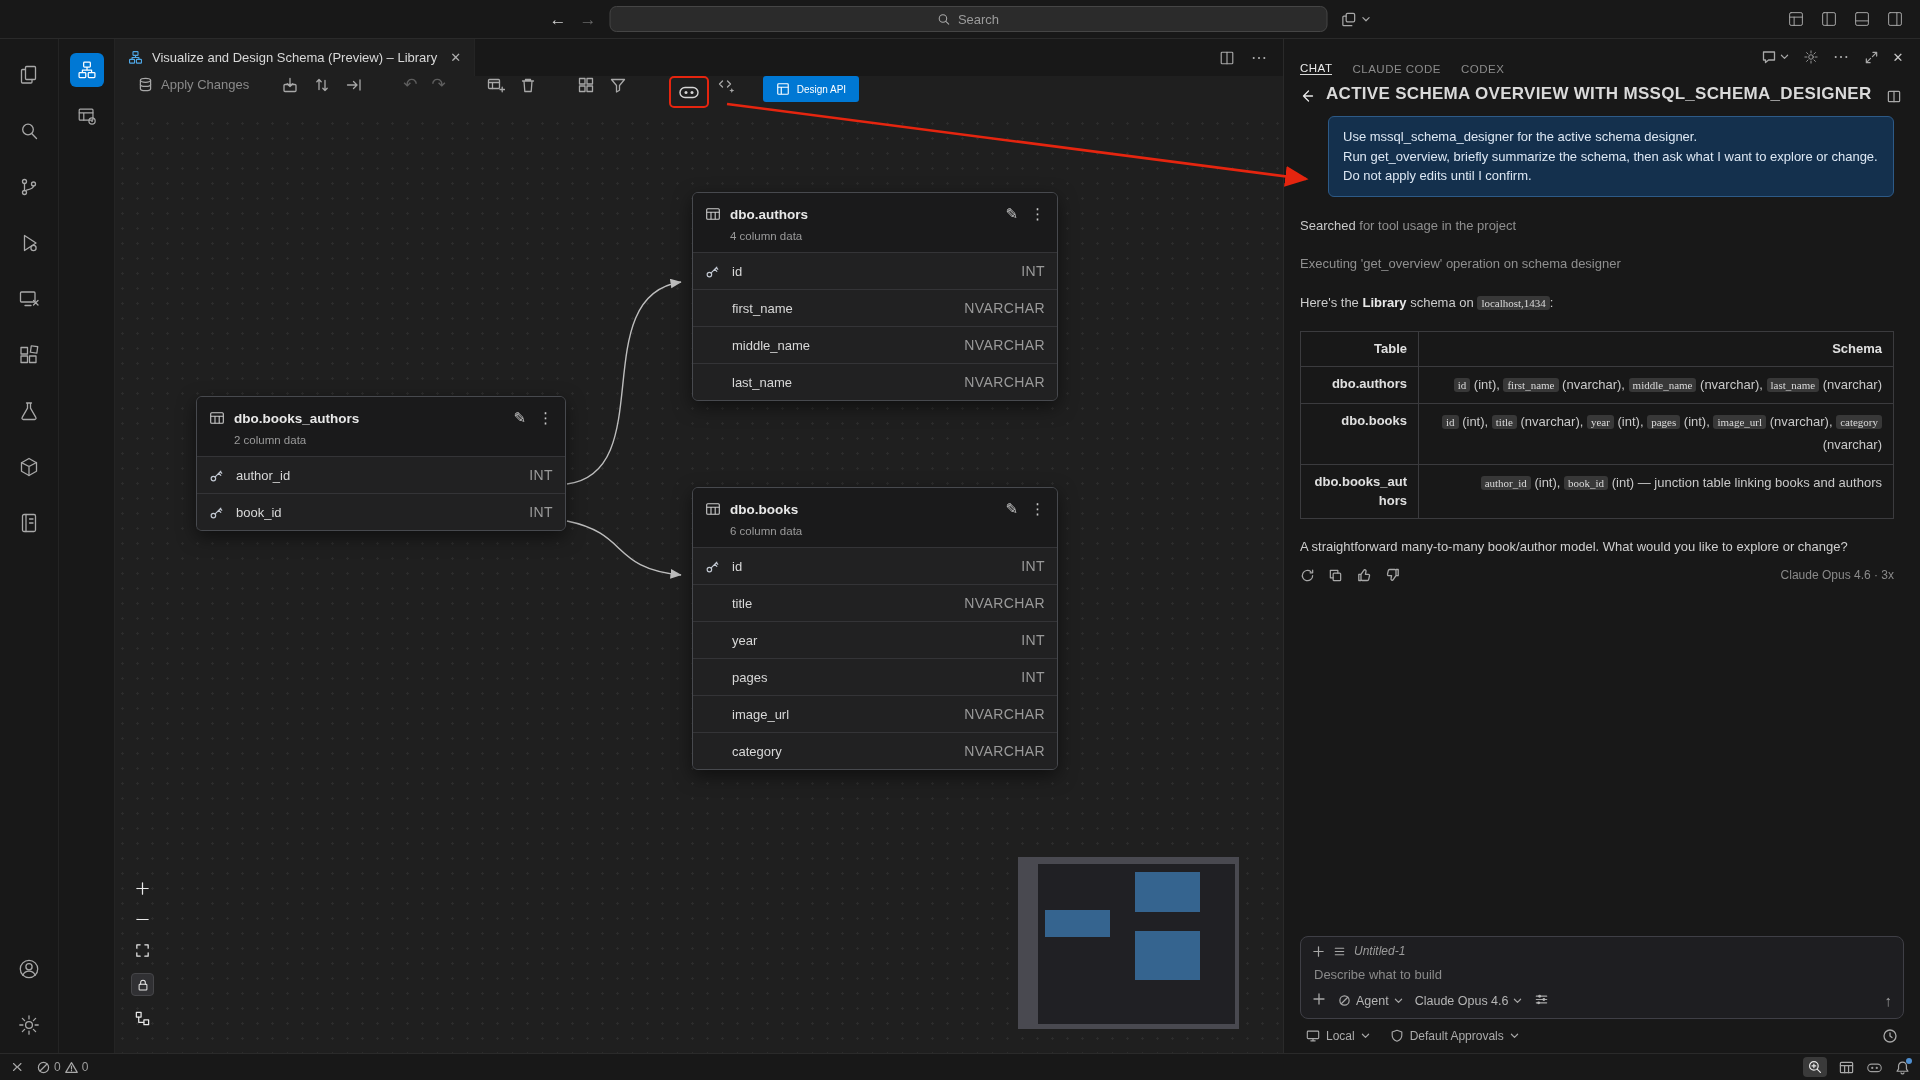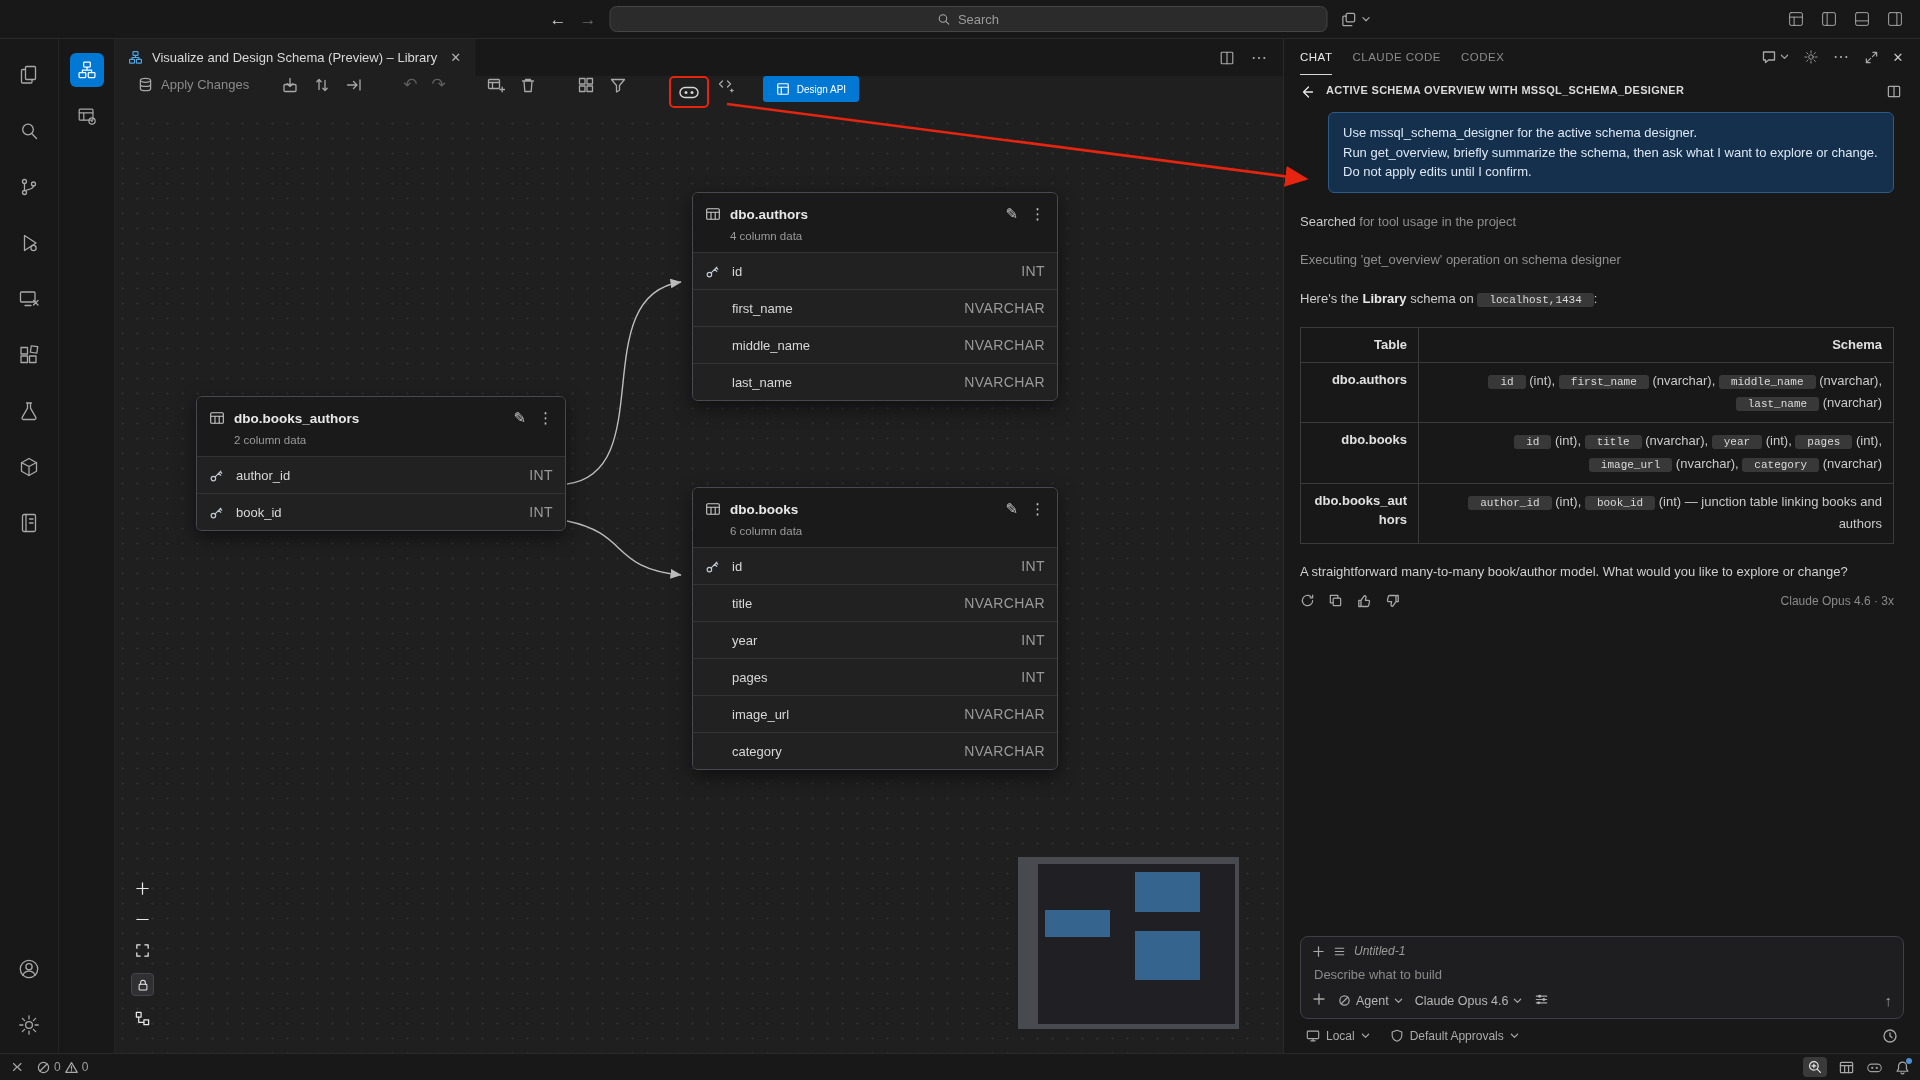--- a/index.html
+++ b/index.html
@@ -64,32 +64,32 @@
   .zoombar{position:absolute;left:16px;bottom:26px;display:flex;flex-direction:column;align-items:center;gap:14px}
   .lockbox{width:23px;height:23px;background:#303033;border:1px solid #454548;border-radius:4px;display:flex;align-items:center;justify-content:center}
 
   .minimap{position:absolute;right:44px;bottom:24px;width:221px;height:172px;background:#494950}
   .mm-view{position:absolute;left:20px;top:7px;right:4px;bottom:5px;background:#202024}
   .mm-node{position:absolute;background:#35648f}
 
   
   .chat{width:637px;flex:none;background:#181818;border-left:1px solid #2a2a2a;display:flex;flex-direction:column;min-height:0}
   .chat-tabs{height:36px;flex:none;display:flex;align-items:stretch;padding:0 16px;gap:20px;font-size:11.5px;letter-spacing:.5px;color:#8b8b8b}
-  .chat-tab{display:flex;align-items:center}
+  .chat-tab{display:flex;align-items:flex-end}
   .chat-tab.active{color:#eaeaea;border-bottom:1px solid #d8d8d8}
   .chat-tabs-right{margin-left:auto;display:flex;align-items:center;gap:14px;color:#a8a8a8}
-  .chat-header{flex:none;display:flex;align-items:flex-start;gap:11px;padding:9px 18px 7px 15px;font-size:11px;font-weight:bold;letter-spacing:.3px;color:#dadada}
+  .chat-header{flex:none;display:flex;align-items:flex-end;gap:11px;padding:9px 18px 7px 15px;font-size:17px;font-weight:bold;letter-spacing:.3px;color:#dadada}
   .chat-header .right{margin-left:auto}
   .chat-body{flex:1;min-height:0;overflow:hidden;padding:5px 26px 0 16px;line-height:1.5}
   .bubble{margin-left:28px;background:#14304d;border:1px solid #2d5a87;border-radius:6px;padding:10px 14px;color:#dce7f3}
   .status-line{margin:19px 0;color:#8f8f8f}
   .status-strong{color:#c8c8c8}
   .rich-line{margin:19px 0;color:#cccccc}
   .rich-line b{color:#e8e8e8}
-  .chip{font-family:Liberation Mono, monospace;font-size:11px;background:#383838;border-radius:3px;padding:1px 12px;color:#dadada;white-space:nowrap}
+  .chip{font-family:Liberation Serif, serif;font-size:11px;background:#383838;border-radius:3px;padding:1px 4px;color:#dadada;white-space:nowrap}
   .schema-table{width:100%;border-collapse:collapse;margin-top:16px}
   .schema-table th,.schema-table td{border:1px solid #3b3b3e;padding:7px 11px;text-align:right;vertical-align:top}
   .schema-table th{color:#e0e0e0;font-weight:bold}
   .schema-table td.col-table{width:118px;font-weight:bold;color:#e0e0e0;word-break:break-word}
   .schema-table td.col-cols{color:#c9c9c9;line-height:1.75}
   .closing{margin:18px 0 10px;color:#cfcfcf}
   .actions{display:flex;align-items:center;gap:13px;margin-top:6px;color:#a5a5a5}
   .meta{margin-left:auto;color:#8a8a8a;font-size:12px}
 
   .input-wrap{flex:none;margin:10px 16px 4px;border:1px solid #3f3f46;background:#1e1e21;border-radius:8px;padding:7px 11px 9px}

